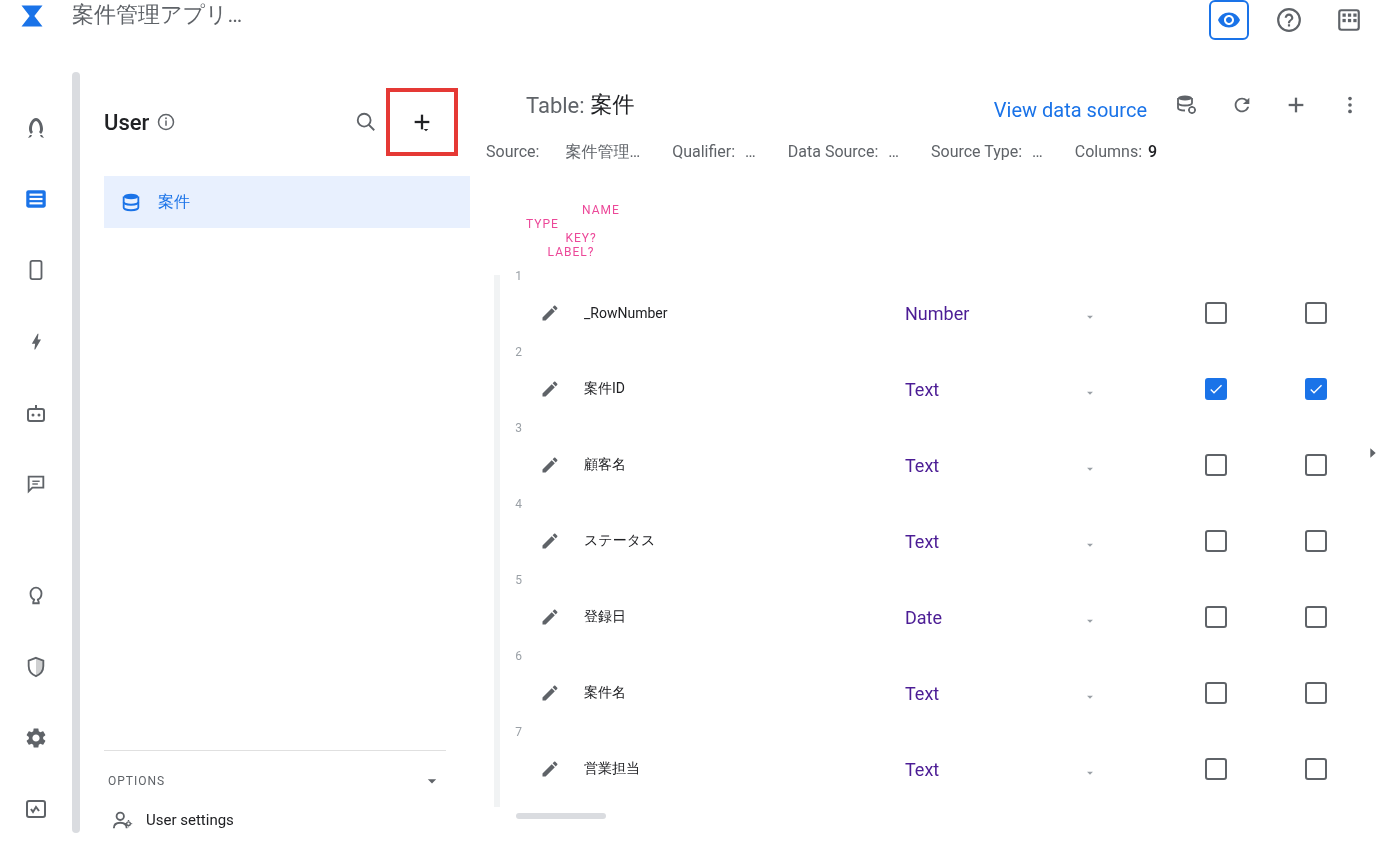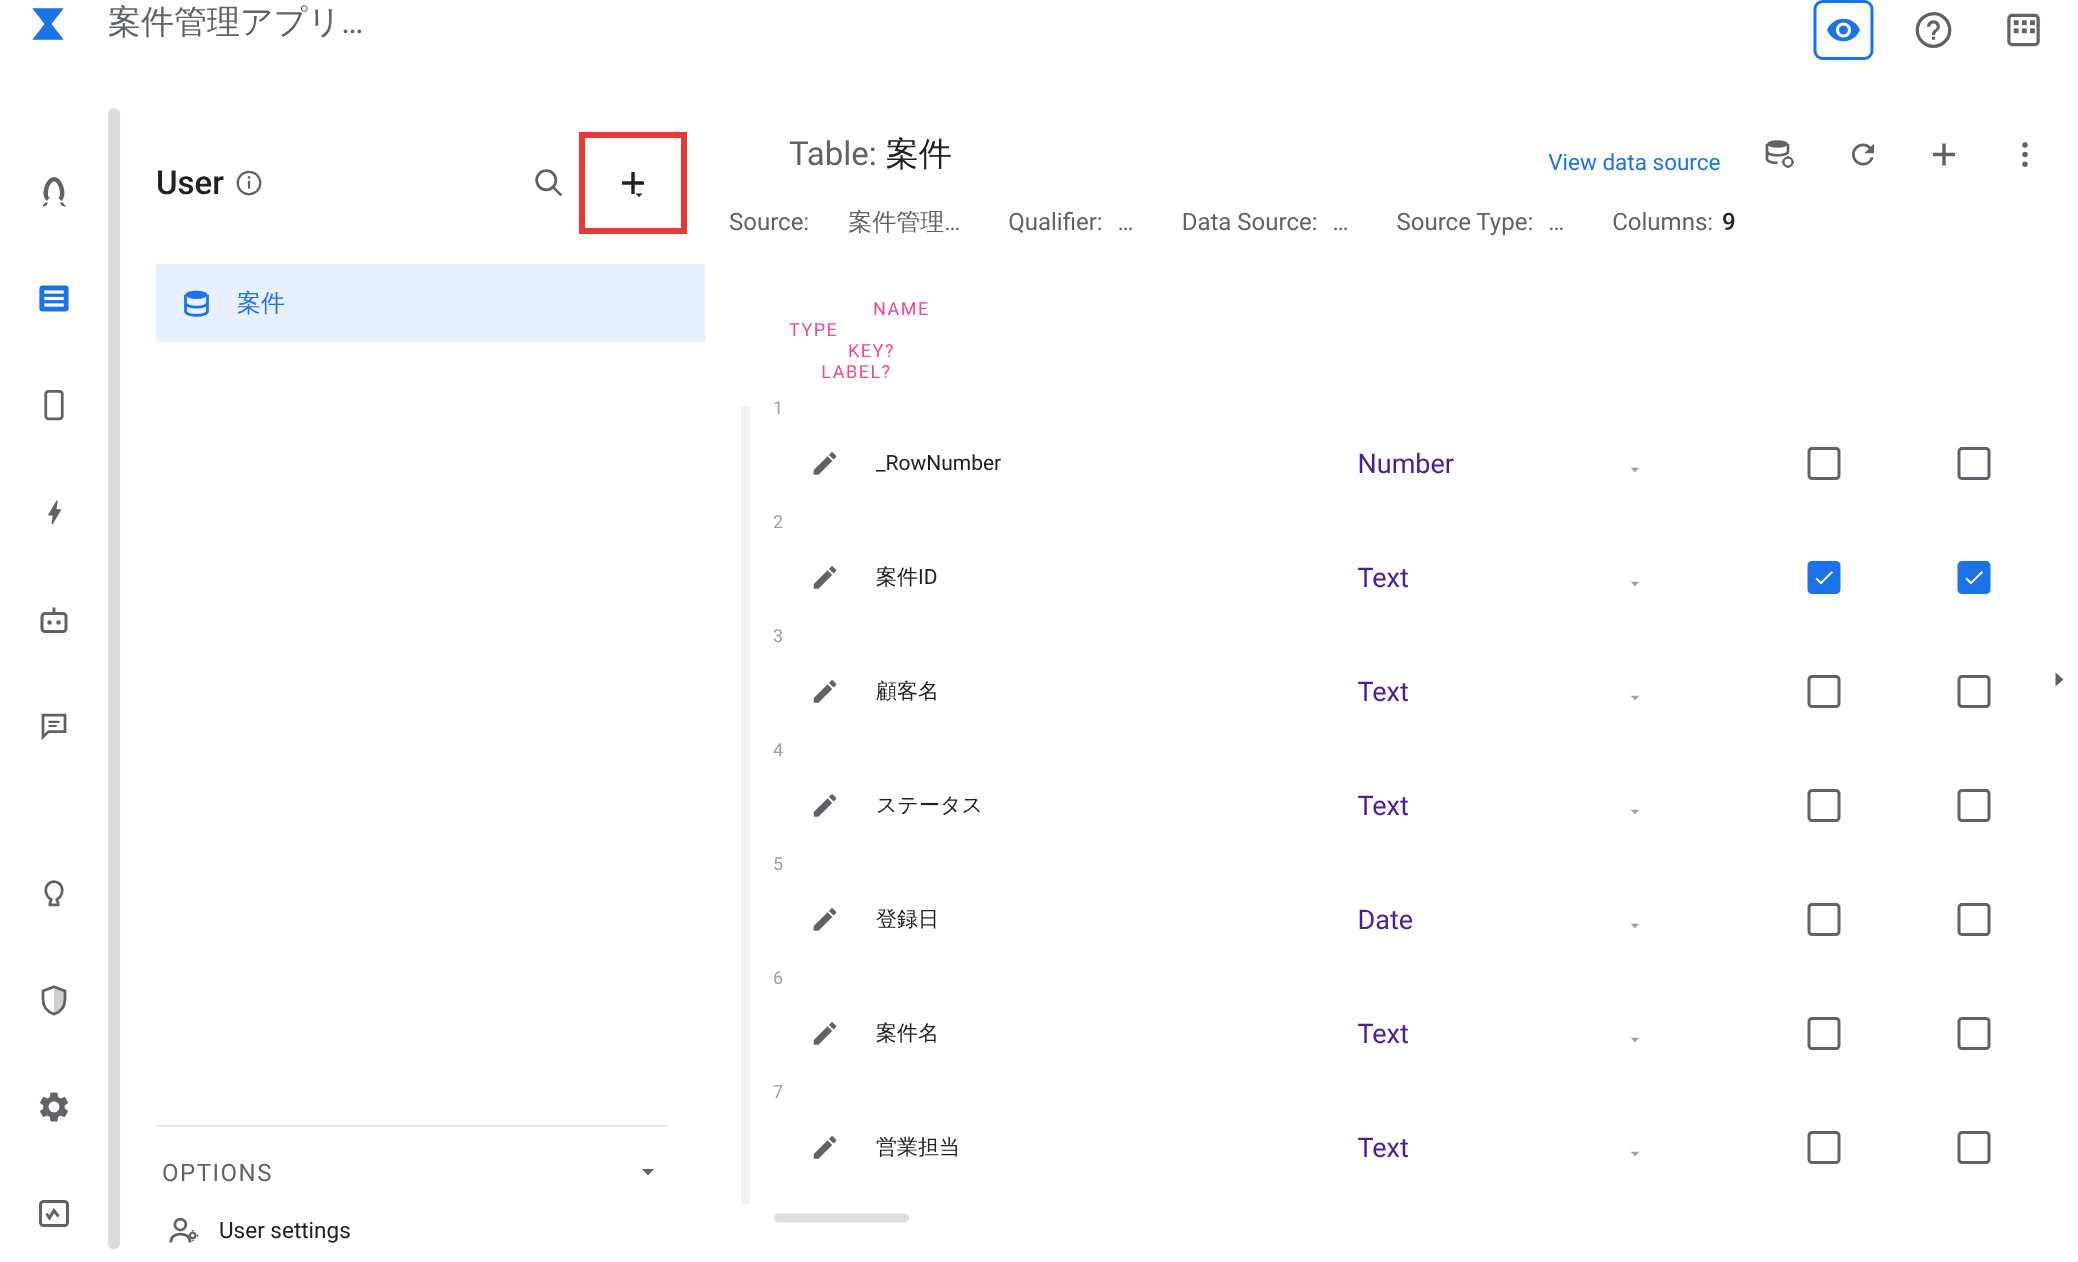--- a/index.html
+++ b/index.html
@@ -28,29 +28,29 @@
     .data-search-btn, .data-add-btn { width: 40px; height: 40px; display: flex; align-items: center; justify-content: center; cursor: pointer; }
     .add-highlight { border: 4px solid #e53935; padding: 2px; }
     
     .table-list { flex: 1; }
     .table-item { display: flex; align-items: center; height: 52px; padding: 0 16px; cursor: pointer; }
     .table-item.selected { background: #e8f0fe; color: #1a73e8; }
     .table-icon { margin-right: 16px; }
     .table-name { font-size: 16px; }
     
     .data-footer { border-top: 1px solid #e0e0e0; padding-top: 12px; margin-right: 24px;}
-    .options-row { display: flex; align-items: center; padding: 8px 4px; cursor: pointer; font-size: 16px; letter-spacing: 1px; color: #5f6368; }
+    .options-row { display: flex; align-items: center; padding: 8px 4px; cursor: pointer; font-size: 12px; letter-spacing: 1px; color: #5f6368; }
     .user-settings-row { display: flex; align-items: center; padding: 10px 8px; cursor: pointer; gap: 12px; font-size: 15px; }
     
     .main-panel { flex: 1; padding: 24px 24px 0 16px; overflow: hidden; display: flex; flex-direction: column; }
     .main-header { display: flex; align-items: center; margin-bottom: 20px; }
     .main-title-label { font-size: 22px; color: #5f6368; margin-left: 40px; }
     .main-title-value { font-size: 22px; margin-left: 6px; }
     .main-header-spacer { flex: 1; }
-    .view-source-link { color: #1a73e8; font-size: 15px; cursor: pointer; margin-right: 28px; margin-top: 10px; }
+    .view-source-link { color: #1a73e8; font-size: 20px; cursor: pointer; margin-right: 28px; margin-top: 10px; }
     .main-action-icons { display: flex; gap: 32px; align-items: center; color: #5f6368; }
     
     .meta-row { display: flex; gap: 32px; color: #5f6368; font-size: 16px; margin-bottom: 32px; flex-wrap: wrap; }
     .meta-item { white-space: nowrap; }
     .meta-value-strong { color: #202124; font-weight: 500; margin-left: 6px; }
     
     .columns-table { flex: 1; overflow: auto; position: relative; }
     .table-header-row { display: flex; padding: 8px 0 16px 40px; font-size: 12px; letter-spacing: 1px; color: #ec4899; flex-direction: column; }
     .col-name-h { flex: 1; padding-left: 56px; }
     .col-type-h { width: 260px; }

